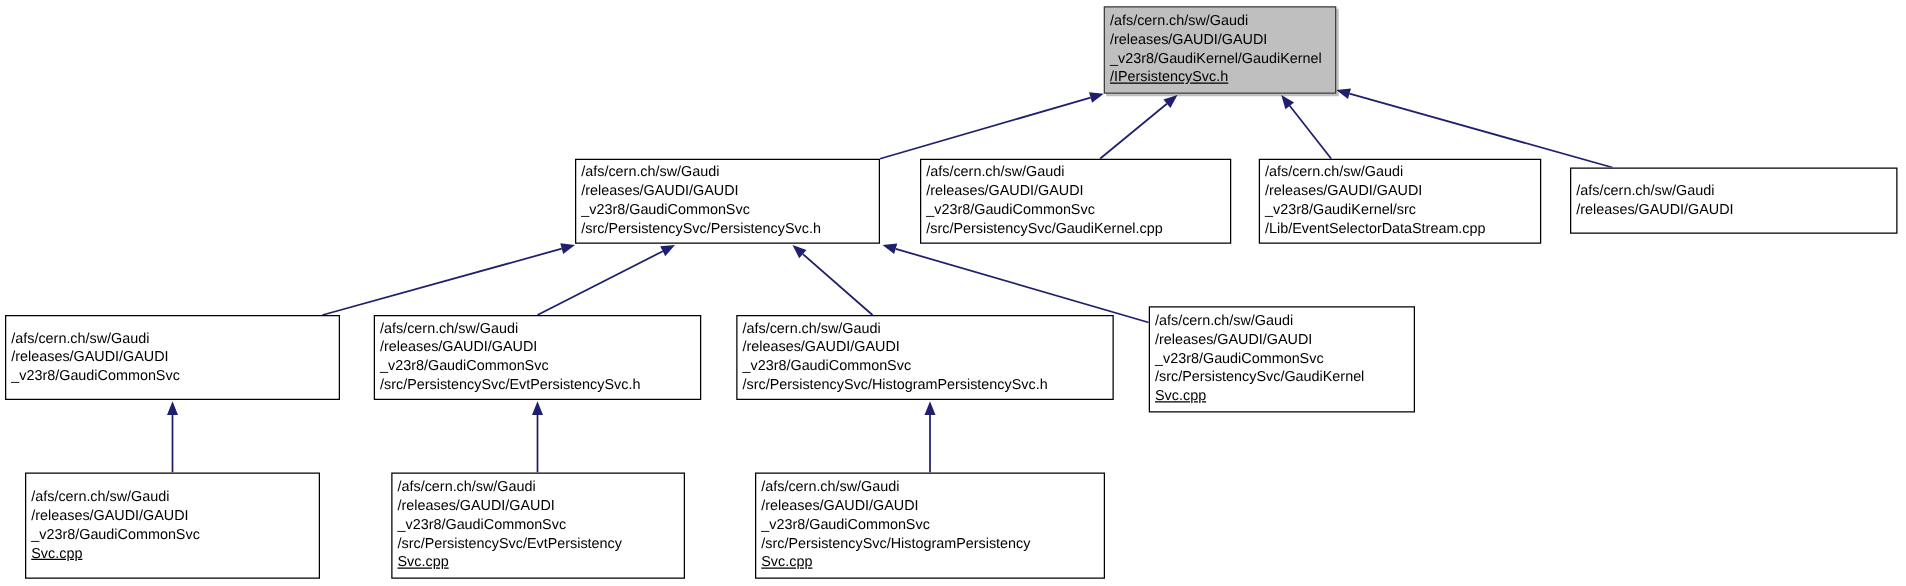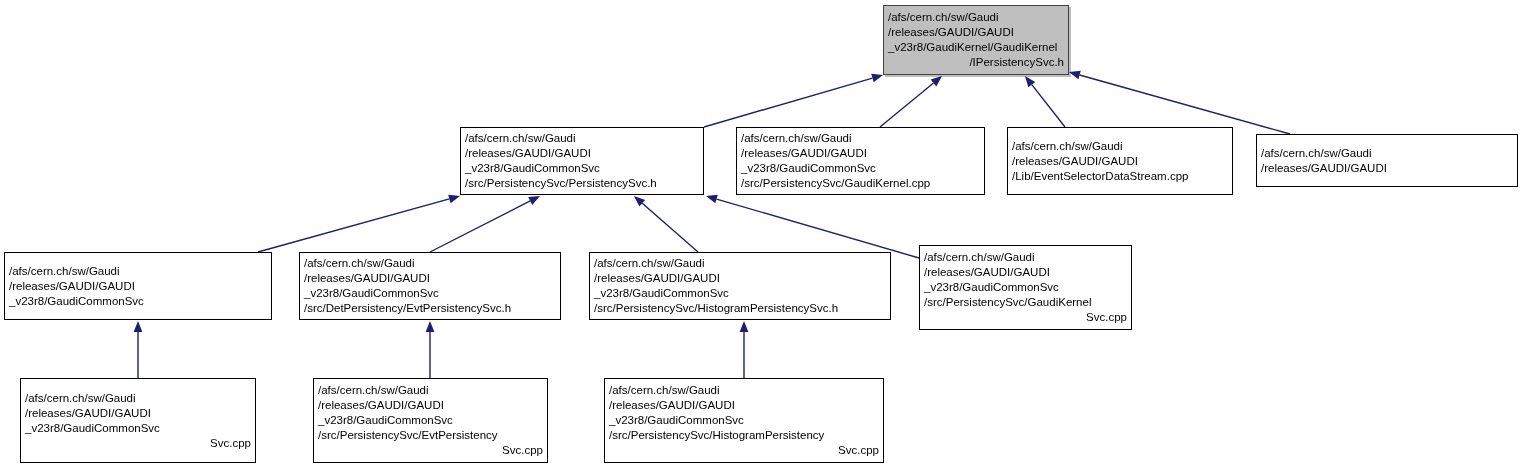--- a/index.html
+++ b/index.html
@@ -26,21 +26,21 @@
     border:1px solid #404040;
     box-shadow:2px 2px 0 rgba(0,0,0,0.25);
   }
   .node .line{
     font-size:11.5px;
     line-height:15px;
     color:#000000;
     white-space:pre;
     text-align:left;
   }
-  .node .line.center{ text-align:right; }
+  .node .line.center{ text-align:left;text-decoration:underline; }
   .node.root .line{ color:#000000; }
   svg.edges{
     position:absolute;
     left:0; top:0;
     width:1525px; height:469px;
     pointer-events:none;
   }
   .edge{ stroke:#1f1f6e; stroke-width:1.4px; fill:none; }
   .arrowhead{ fill:#1f1f6e; }
 </style>
@@ -109,36 +109,37 @@
       </div>
       <div class="node" style="left: 736px; top: 127px; width: 249px; height: 68px;">
         <div class="line">/afs/cern.ch/sw/Gaudi</div>
         <div class="line">/releases/GAUDI/GAUDI</div>
         <div class="line">_v23r8/GaudiCommonSvc</div>
         <div class="line">/src/PersistencySvc/GaudiKernel.cpp</div>
       </div>
       <div class="node" style="left: 1007px; top: 127px; width: 226px; height: 68px;">
         <div class="line">/afs/cern.ch/sw/Gaudi</div>
         <div class="line">/releases/GAUDI/GAUDI</div>
+        <div class="line">_v23r8/GaudiKernel/src</div>
         <div class="line">/Lib/EventSelectorDataStream.cpp</div>
       </div>
       <div class="node" style="left: 1256px; top: 134px; width: 262px; height: 53px;">
         <div class="line">/afs/cern.ch/sw/Gaudi</div>
         <div class="line">/releases/GAUDI/GAUDI</div>
       </div>
       <div class="node" style="left: 4px; top: 252px; width: 268px; height: 68px;">
         <div class="line">/afs/cern.ch/sw/Gaudi</div>
         <div class="line">/releases/GAUDI/GAUDI</div>
         <div class="line">_v23r8/GaudiCommonSvc</div>
       </div>
       <div class="node" style="left: 299px; top: 252px; width: 262px; height: 68px;">
         <div class="line">/afs/cern.ch/sw/Gaudi</div>
         <div class="line">/releases/GAUDI/GAUDI</div>
         <div class="line">_v23r8/GaudiCommonSvc</div>
-        <div class="line">/src/DetPersistency/EvtPersistencySvc.h</div>
+        <div class="line">/src/PersistencySvc/EvtPersistencySvc.h</div>
       </div>
       <div class="node" style="left: 589px; top: 252px; width: 302px; height: 68px;">
         <div class="line">/afs/cern.ch/sw/Gaudi</div>
         <div class="line">/releases/GAUDI/GAUDI</div>
         <div class="line">_v23r8/GaudiCommonSvc</div>
         <div class="line">/src/PersistencySvc/HistogramPersistencySvc.h</div>
       </div>
       <div class="node" style="left: 919px; top: 245px; width: 213px; height: 85px;">
         <div class="line">/afs/cern.ch/sw/Gaudi</div>
         <div class="line">/releases/GAUDI/GAUDI</div>

